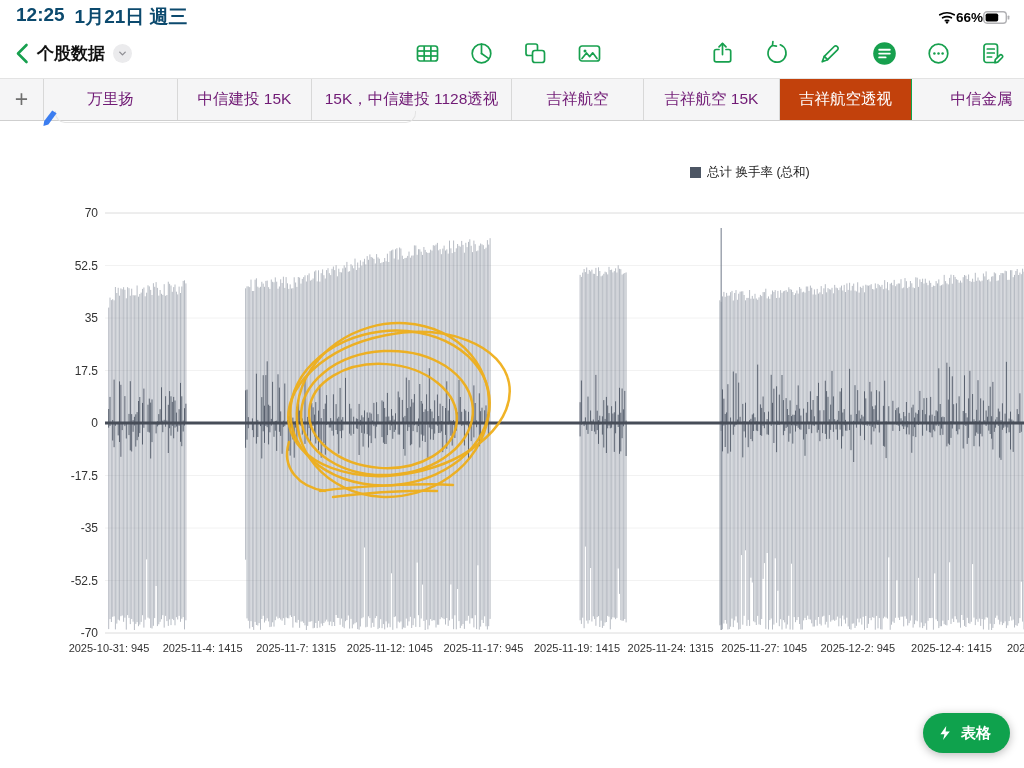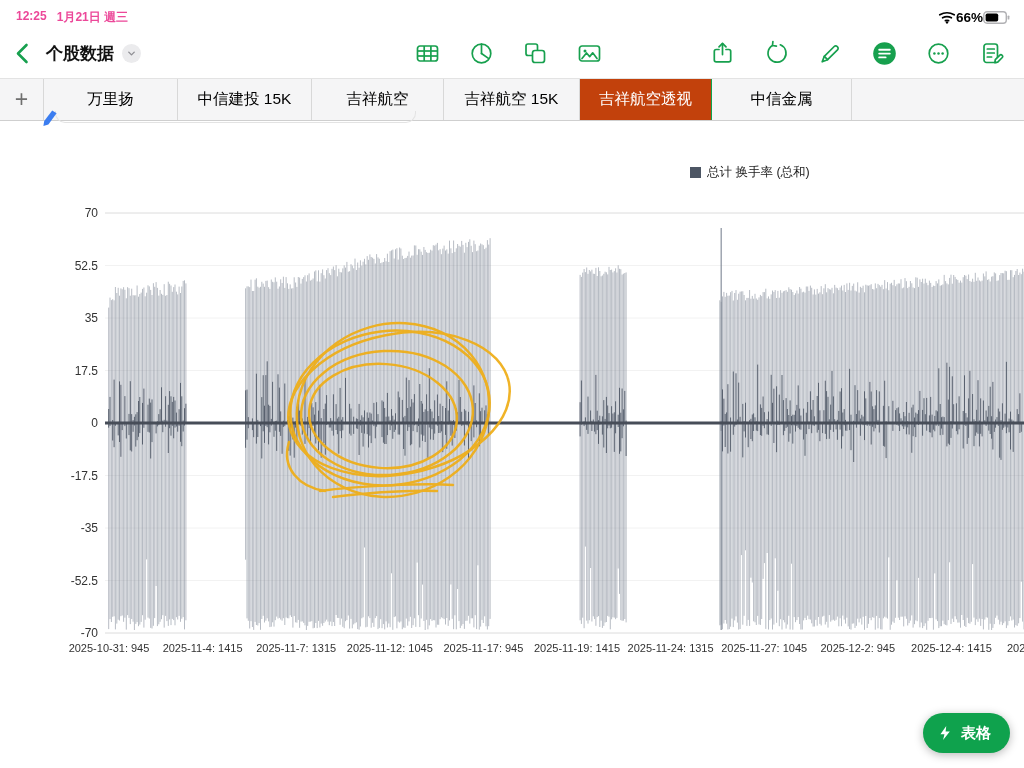--- a/index.html
+++ b/index.html
@@ -3,40 +3,40 @@
 <meta charset="utf-8">
 <style>
   * { margin:0; padding:0; box-sizing:border-box; }
   html,body { width:1024px; height:768px; overflow:hidden; background:#fff;
     font-family:"Liberation Sans", sans-serif; }
   .screen { position:relative; width:1024px; height:768px; background:#fff; overflow:hidden; }
 
   
   .statusbar { position:absolute; top:0; left:0; right:0; height:28px;
     display:flex; justify-content:space-between; align-items:center; padding:6px 14px 0 16px; }
-  .sb-left { display:flex; gap:10px; font-size:12px; font-weight:700; color:#ec4899; }
+  .sb-left { display:flex; gap:10px; font-size:19px; font-weight:700; color:#0c4a6e; }
   .sb-right { display:flex; align-items:center; font-size:13.5px; font-weight:700; color:#000; }
 
   
   .toolbar { position:absolute; top:28px; left:0; right:0; height:50px; background:#fff; }
-  .tb-left { position:absolute; left:10px; top:0; height:50px; display:flex; align-items:center; gap:9px; }
+  .tb-left { position:absolute; left:10px; top:0; height:50px; display:flex; align-items:center; }
   .tb-center { position:absolute; left:414px; top:0; height:50px; display:flex; align-items:center; gap:27px; }
   .tb-right { position:absolute; right:18px; top:0; height:50px; display:flex; align-items:center; gap:27px; }
   .doc-title { font-size:17px; font-weight:700; color:#111; }
   .chip { width:19px; height:19px; border-radius:50%; background:#ebebed; display:flex; align-items:center; justify-content:center; }
   .icon-btn { width:27px; height:27px; display:flex; align-items:center; justify-content:center; cursor:pointer; }
   .icon-btn svg { width:27px; height:27px; }
 
   
   .tabbar { position:absolute; top:78px; left:0; right:0; height:43px; background:#f5f5f6;
     border-top:1px solid #e3e3e3; border-bottom:1px solid #cfcfcf; display:flex; overflow:hidden; z-index:10; }
   .tab-add { width:44px; flex:0 0 44px; display:flex; align-items:center; justify-content:center;
     border-right:1px solid #d8d8d8; color:#6f6f6f; font-size:23px; font-weight:300; cursor:pointer; }
   .tab { flex:0 0 auto; display:flex; align-items:center; justify-content:center; font-size:15.5px;
-    color:#000000; border-right:1px solid #d8d8d8; white-space:nowrap; overflow:hidden; cursor:pointer; }
+    color:#701a75; border-right:1px solid #d8d8d8; white-space:nowrap; overflow:hidden; cursor:pointer; }
   .tab.active { background:#c2410c; color:#fff; border-right-color:#10a24e; font-weight:500; }
 
   
   .frag { position:absolute; left:55px; top:111px; width:361px; height:12px;
     border:1.5px solid #e3e3e3; border-top:none; border-radius:0 0 10px 10px; z-index:12; pointer-events:none; }
   .bluepen { position:absolute; left:40px; top:109px; width:18px; height:18px; z-index:13; }
 
   
   .chart, .scribble { position:absolute; left:0; top:120px; width:1024px; height:648px; }
   .scribble { pointer-events:none; }
@@ -172,20 +172,21 @@
           <path d="M15.8,22.6 l0.5,-2.9 4.6,-4.6 a1.4,1.4 0 0 1 2,0 l0.4,0.4 a1.4,1.4 0 0 1 0,2 l-4.6,4.6 Z" fill="#fff"></path>
         </svg>
       </div>
     </div>
   </div>
 
   <div class="tabbar">
     <div class="tab-add">+</div>
   <div class="tab" style="flex-basis: 134px;">万里扬</div>
       <div class="tab" style="flex-basis: 134px;">中信建投 15K</div>
+      <div class="tab" style="flex-basis: 200px;">15K，中信建投 1128透视</div>
       <div class="tab" style="flex-basis: 132px;">吉祥航空</div>
       <div class="tab" style="flex-basis: 136px;">吉祥航空 15K</div>
       <div class="tab active" style="flex-basis: 132px;">吉祥航空透视</div>
       <div class="tab" style="flex-basis: 140px;">中信金属</div>
     </div>
 
   <div class="frag"></div>
   <svg class="bluepen" viewBox="0 0 18 18">
     <path d="M12.2,1.4 L16.6,4.2 L8.4,15.4 L3.4,17 L4.2,11.9 Z" fill="#3b7df0"></path>
   </svg>

